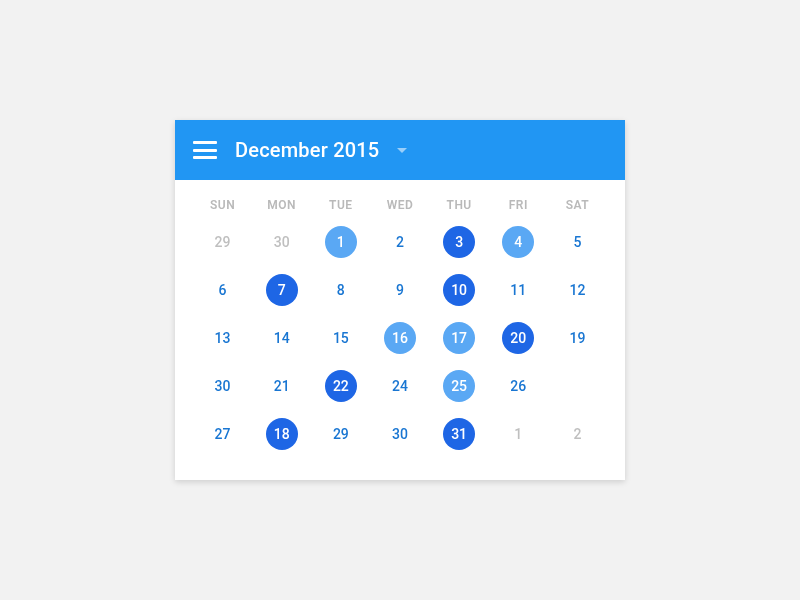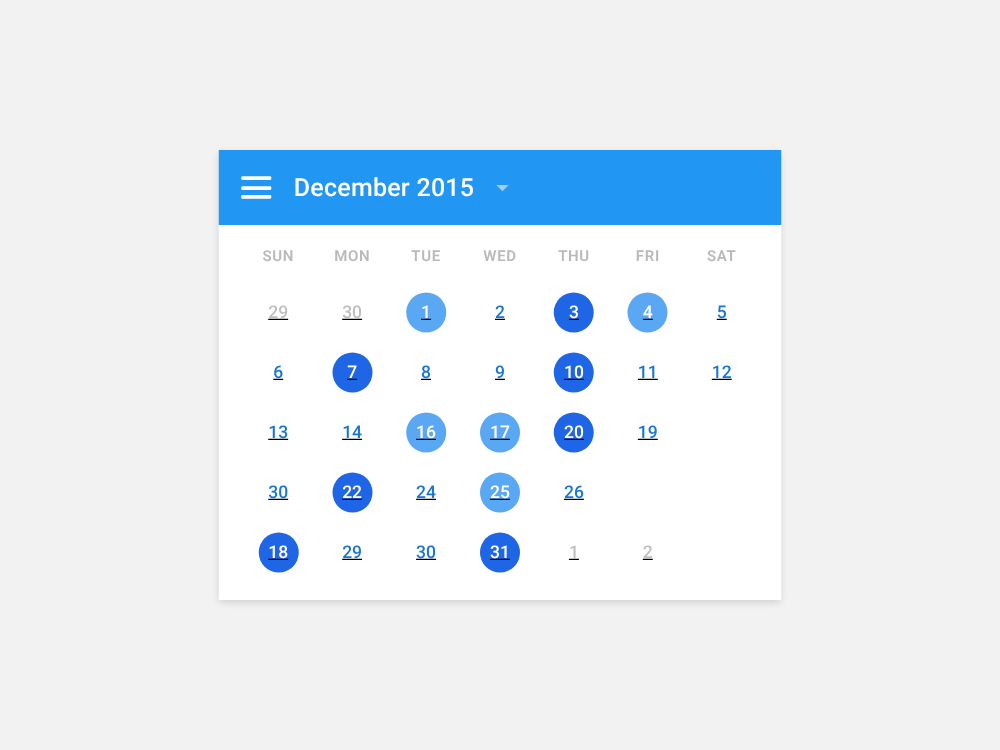--- a/index.html
+++ b/index.html
@@ -66,24 +66,23 @@
     font-weight: 600;
     color: #b9b9b9;
     letter-spacing: 0.5px;
     padding-bottom: 14px;
   }
   .week-row { margin-bottom: 8px; }
   .week-row:last-child { margin-bottom: 0; }
   .cell {
     height: 40px;
     display: flex;
-    align-items: flex-end;
+    align-items: flex-start;
     justify-content: center;
     position: relative;
-    text-decoration: underline;
   }
   .day {
     width: 32px;
     height: 32px;
     line-height: 32px;
     border-radius: 50%;
     font-size: 14px;
     font-weight: 500;
     display: inline-flex;
     align-items: center;
@@ -171,50 +170,59 @@
           </div>
         </div>
         <div class="week-row">
           <div class="cell">
             <span class="day current">13</span>
           </div>
           <div class="cell">
             <span class="day current">14</span>
           </div>
           <div class="cell">
+            <span class="day current">15</span>
+          </div>
+          <div class="cell">
             <span class="day current mark-light">16</span>
           </div>
           <div class="cell">
             <span class="day current mark-light">17</span>
           </div>
           <div class="cell">
             <span class="day current mark-dark">20</span>
           </div>
           <div class="cell">
             <span class="day current">19</span>
           </div>
         </div>
         <div class="week-row">
           <div class="cell">
             <span class="day current">30</span>
           </div>
           <div class="cell">
+            <span class="day current">21</span>
+          </div>
+          <div class="cell">
             <span class="day current mark-dark">22</span>
           </div>
           <div class="cell">
             <span class="day current">24</span>
           </div>
           <div class="cell">
             <span class="day current mark-light">25</span>
           </div>
           <div class="cell">
             <span class="day current">26</span>
           </div>
         </div>
         <div class="week-row">
+          <div class="cell">
+            <span class="day current">27</span>
+          </div>
           <div class="cell">
             <span class="day current mark-dark">18</span>
           </div>
           <div class="cell">
             <span class="day current">29</span>
           </div>
           <div class="cell">
             <span class="day current">30</span>
           </div>
           <div class="cell">

